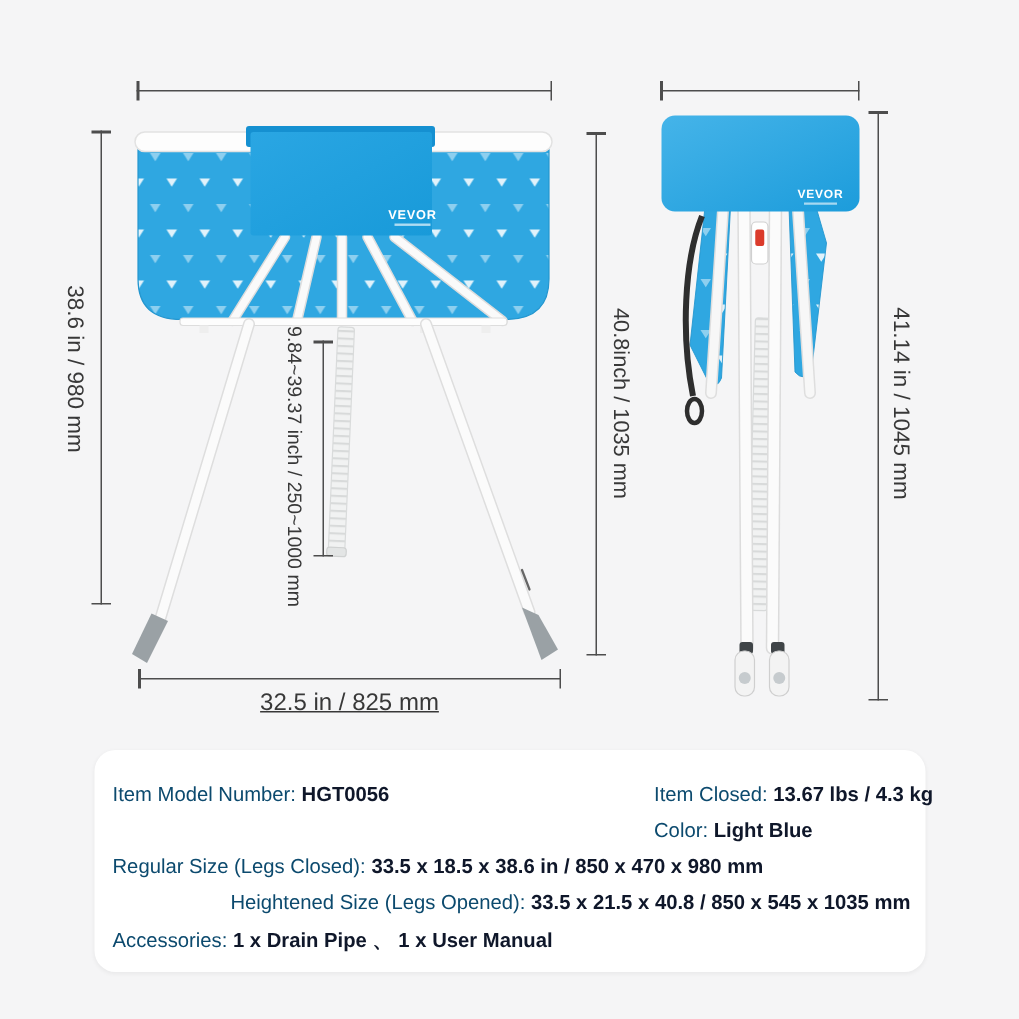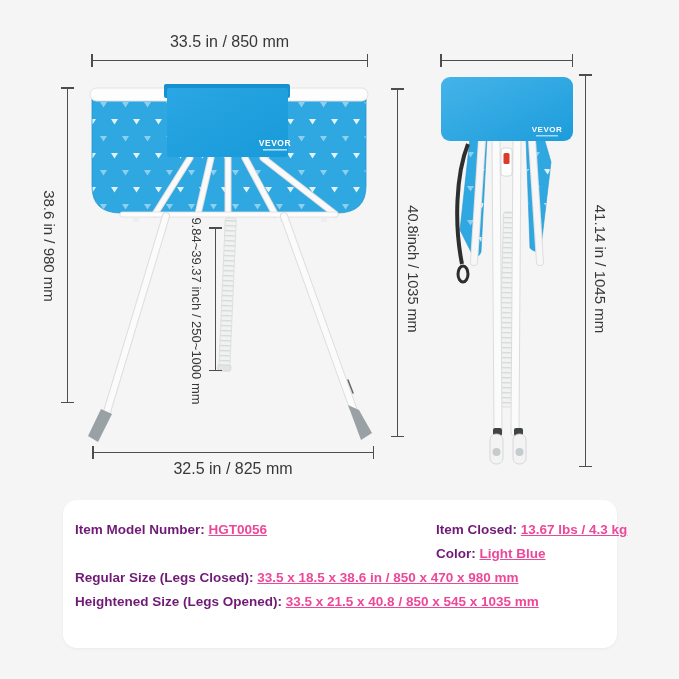--- a/index.html
+++ b/index.html
@@ -22,22 +22,22 @@
   }
   .rot{transform:rotate(90deg);}
   
   .spec-panel{
     position:absolute;left:63px;top:500px;width:554px;height:148px;
     background:#ffffff;border-radius:14px;box-shadow:0 1px 3px rgba(0,0,0,.05);
   }
   .spec-row{position:absolute;left:12px;right:10px;height:18px;font-size:13.5px;line-height:17px;white-space:nowrap;}
   .spec-row .pair{display:inline;}
   .spec-row .pair.rightcol{position:absolute;left:361px;top:0;}
-  .lbl{color:#701a75;font-weight:bold;}
-  .val{color:#ec4899;font-weight:700;text-decoration:underline;}
+  .lbl{color:#0c4a6e;}
+  .val{color:#0f172a;font-weight:700;}
   .figsvg{position:absolute;}
 </style>
 </head>
 <body>
 
 <div class="stage">
 
   <svg class="figsvg" style="left:85px;top:80px;" width="300" height="370" viewBox="0 0 300 370">
     <defs>
       <pattern id="tri" width="22" height="34" patternUnits="userSpaceOnUse">
@@ -172,21 +172,20 @@
       <text x="117" y="70" text-anchor="middle" font-size="8" font-weight="800" fill="#ffffff" letter-spacing="0.5">VEVOR</text>
       <rect x="106" y="73" width="22" height="1.5" fill="#ffffff" opacity="0.6"></rect>
     </g>
   </svg>
 
   <div class="dimh" style="left:91px;top:54px;width:277px;">
     <div class="bar"></div>
     <div class="capl"></div>
     <div class="capr"></div>
   </div>
-  <div class="dimlabel" style="left:91px;top:34px;width:277px;">33.5 in / 850 mm</div>
 
   <div class="dimh" style="left:440px;top:54px;width:133px;">
     <div class="bar"></div>
     <div class="capl"></div>
     <div class="capr"></div>
   </div>
 
   <div class="dimv" style="left:61px;top:87px;height:316px;">
     <div class="bar"></div>
     <div class="capt"></div>
@@ -206,38 +205,41 @@
     <div class="capt"></div>
     <div class="capb"></div>
   </div>
   <div class="dimlabel rot" style="left:328px;top:261px;width:170px;font-size:14.5px;">40.8inch / 1035 mm</div>
 
   <div class="dimh" style="left:92px;top:446px;width:282px;">
     <div class="bar"></div>
     <div class="capl"></div>
     <div class="capr"></div>
   </div>
-  <div class="dimlabel" style="left:92px;top:461px;width:282px;">32.5 in / 825 mm</div>
+  <div class="dimlabel" style="left:92px;top:461px;width:282px;text-decoration:underline;">32.5 in / 825 mm</div>
 
   <div class="dimv" style="left:579px;top:74px;height:393px;">
     <div class="bar"></div>
     <div class="capt"></div>
     <div class="capb"></div>
   </div>
   <div class="dimlabel rot" style="left:515px;top:261px;width:170px;font-size:15px;">41.14 in / 1045 mm</div>
 
   <div class="spec-panel">
     <div class="spec-row" style="top:21px;">
       <span class="pair"><span class="lbl">Item Model Number: </span><span class="val">HGT0056</span></span>
       <span class="pair rightcol"><span class="lbl">Item Closed: </span><span class="val">13.67 lbs / 4.3 kg</span></span>
     </div>
     <div class="spec-row" style="top:45px;">
       <span class="pair rightcol"><span class="lbl">Color: </span><span class="val">Light Blue</span></span>
     </div>
     <div class="spec-row" style="top:69px;">
       <span class="pair"><span class="lbl">Regular Size (Legs Closed): </span><span class="val">33.5 x 18.5 x 38.6 in / 850 x 470 x 980 mm</span></span>
     </div>
-    <div class="spec-row" style="top:93px;">
+    <div class="spec-row" style="top:93px;text-align:right;">
       <span class="pair"><span class="lbl">Heightened Size (Legs Opened): </span><span class="val">33.5 x 21.5 x 40.8 / 850 x 545 x 1035 mm</span></span>
     </div>
+    <div class="spec-row" style="top:118px;">
+      <span class="pair"><span class="lbl">Accessories: </span><span class="val">1 x Drain Pipe 、 1 x User Manual</span></span>
+    </div>
   </div>
 
 </div>
 
 </body></html>

